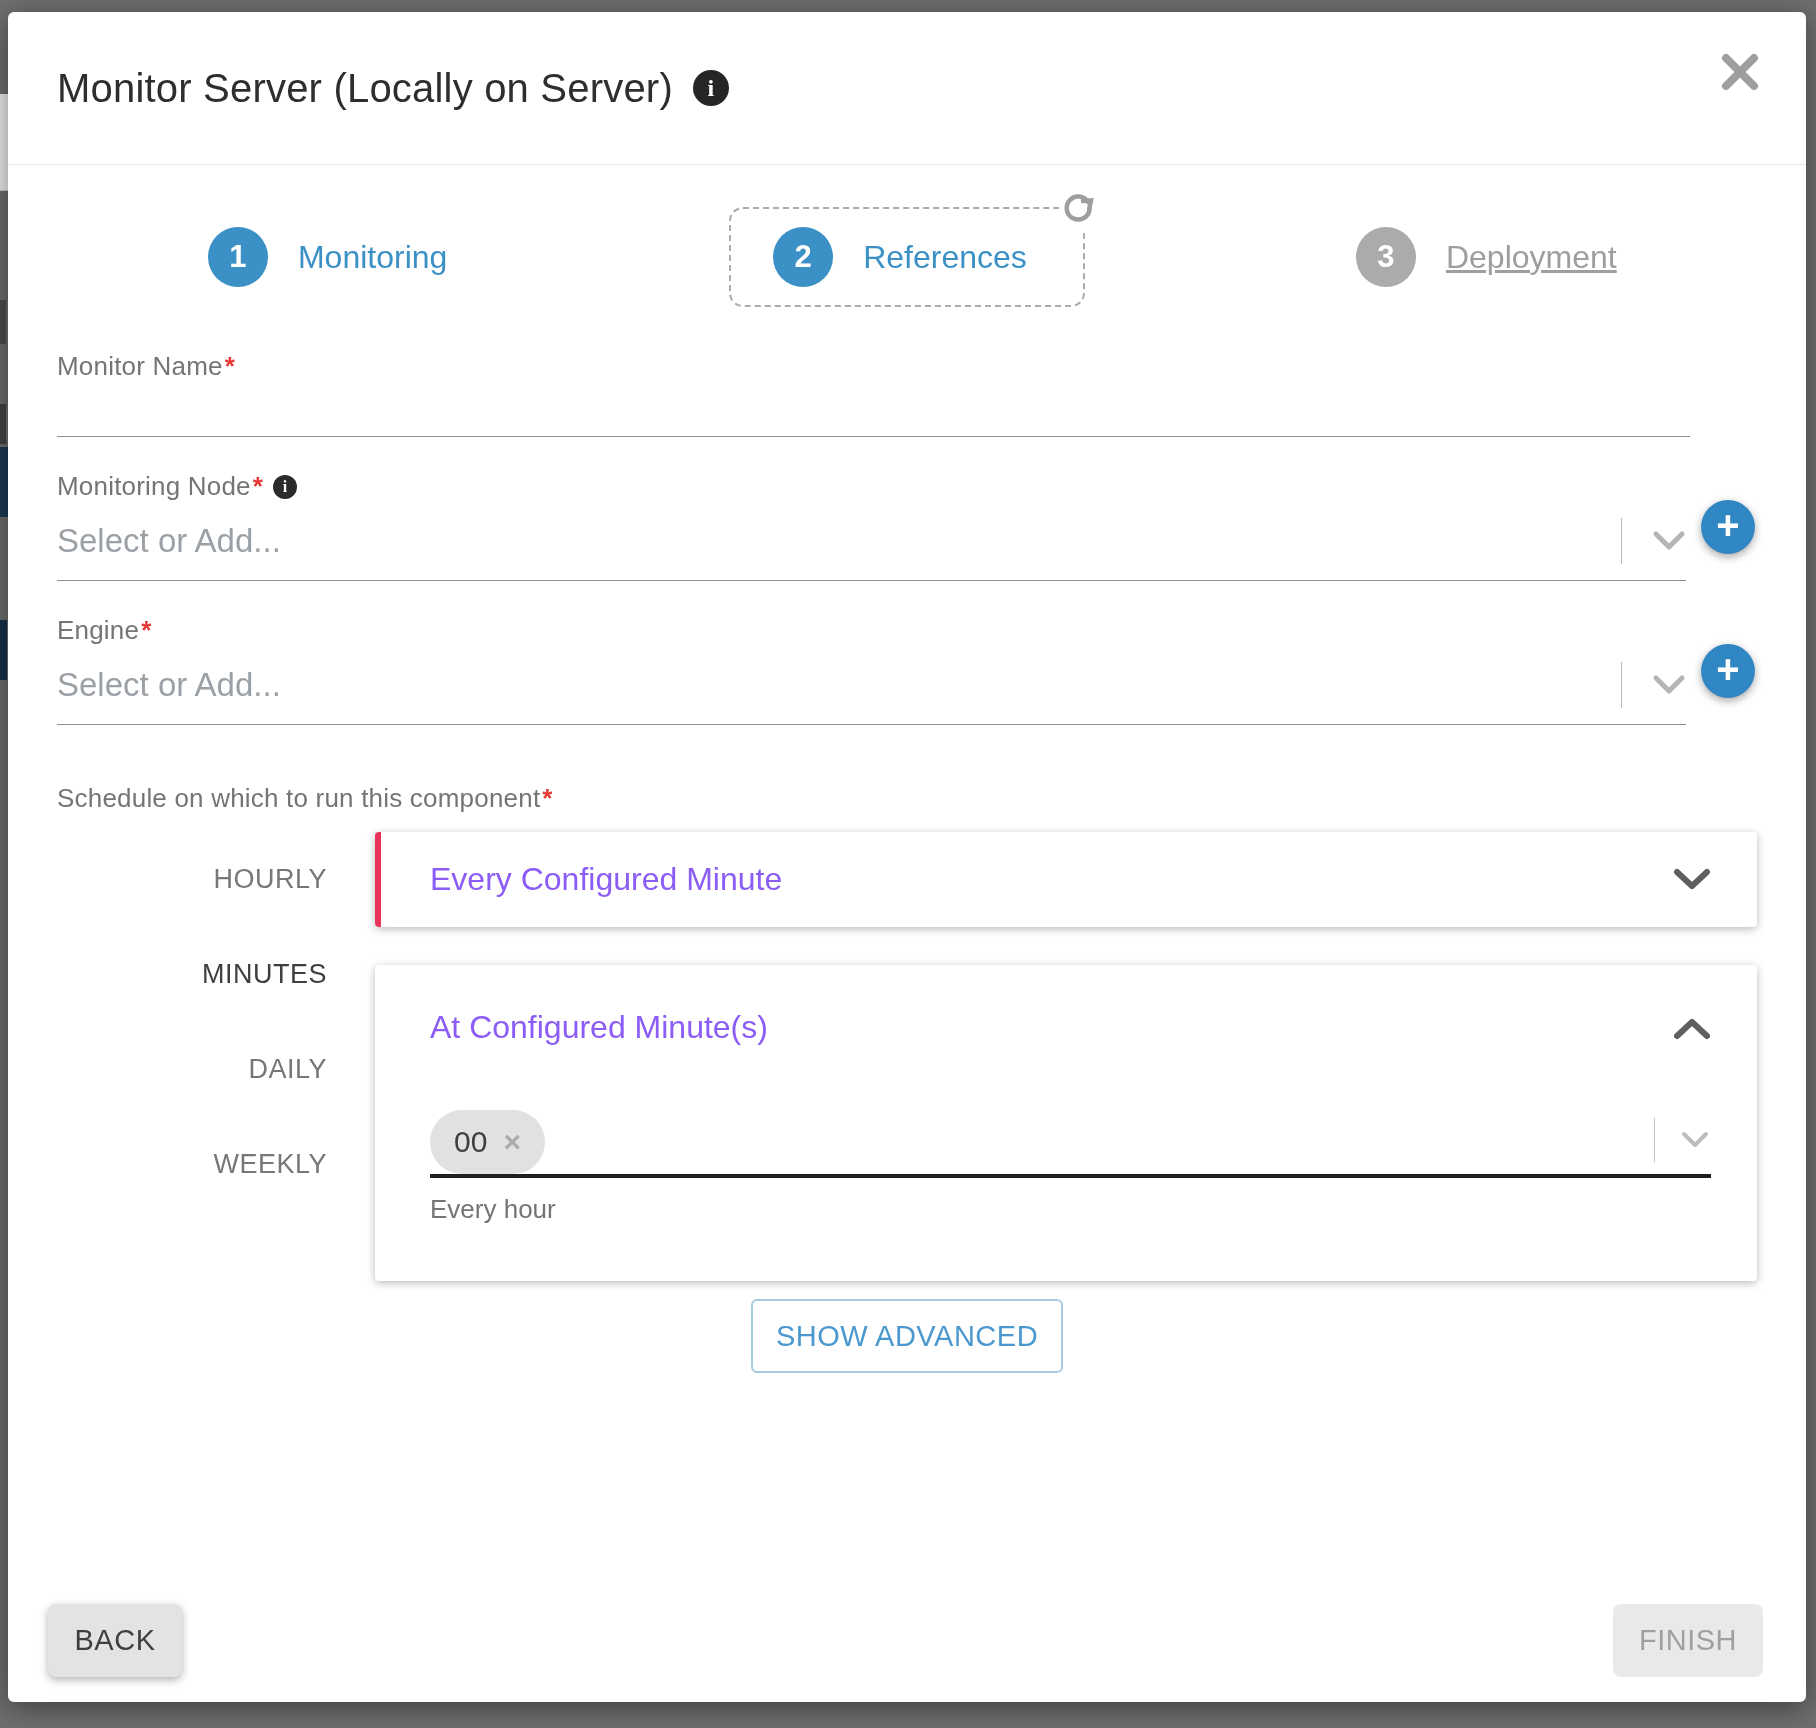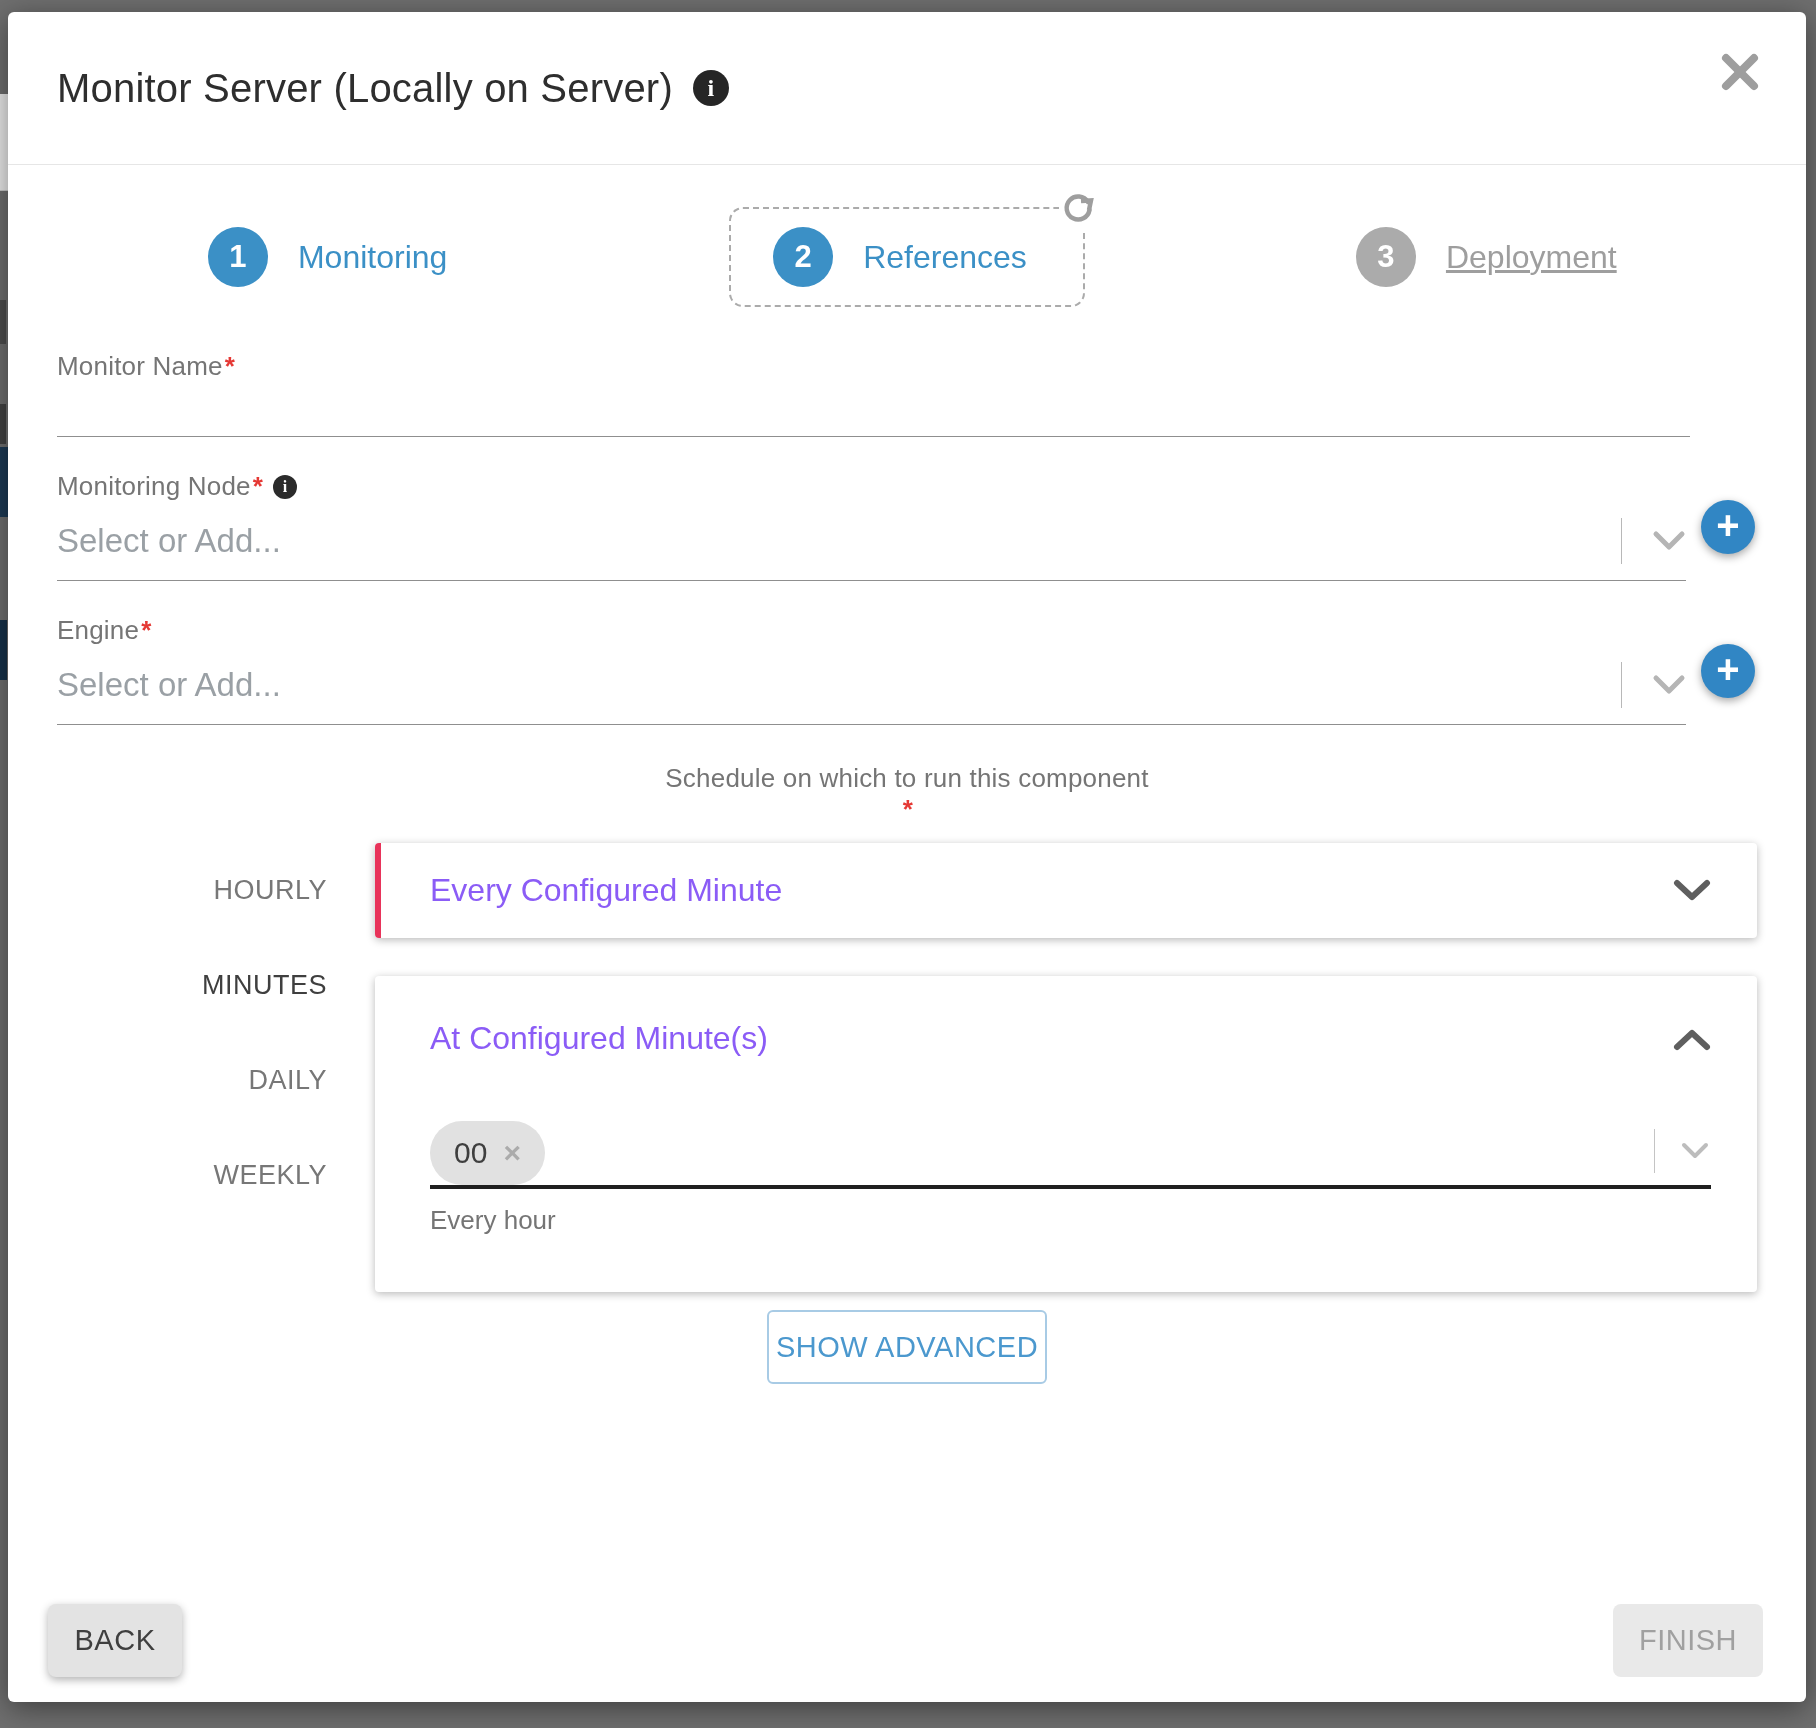--- a/index.html
+++ b/index.html
@@ -106,21 +106,21 @@
   .add-btn{
     position:absolute; right:2px; top:50%; margin-top:-26px;
     width:54px; height:54px; border-radius:50%;
     border:none; cursor:pointer;
     background:#3186c4; color:#ffffff;
     font-size:40px; font-weight:bold; line-height:50px;
     box-shadow:0 3px 9px rgba(0,0,0,.35);
     display:flex; align-items:center; justify-content:center;
     padding:0 0 4px 0;
   }
-  .row-schedule-label{margin-top:38px;flex-direction:column;}
+  .row-schedule-label{margin-top:58px;}
 
   
   .tabs{
     margin-top:18px;
     display:flex; justify-content:center;
   }
   .tab{
     width:326px; height:62px;
     display:flex; align-items:center; justify-content:center;
     font-size:30px; letter-spacing:1px;
@@ -173,21 +173,21 @@
   .chip-text{font-size:30px; color:#3f3f3f;}
   .chip-x{font-size:30px; color:#ababab; font-weight:bold; cursor:pointer; line-height:1;}
   .chip-line .controls{
     position:absolute; right:2px; bottom:12px;
     display:flex; align-items:center; gap:26px;
   }
   .helper{margin-top:16px; font-size:26px; color:#757575;}
 
   .show-adv{
     display:block; margin:18px auto 0;
-    width:280px; height:74px;
+    width:312px; height:74px;
     background:#fff; border:2px solid #a8cbe5; border-radius:6px;
     color:#4b98ce; font-size:29px; letter-spacing:.5px;
     cursor:pointer;
   }
 
   
   .footer-btn{
     position:absolute; bottom:25px;
     height:73px; border:none; border-radius:8px;
     font-size:29px; letter-spacing:.5px; cursor:pointer;

